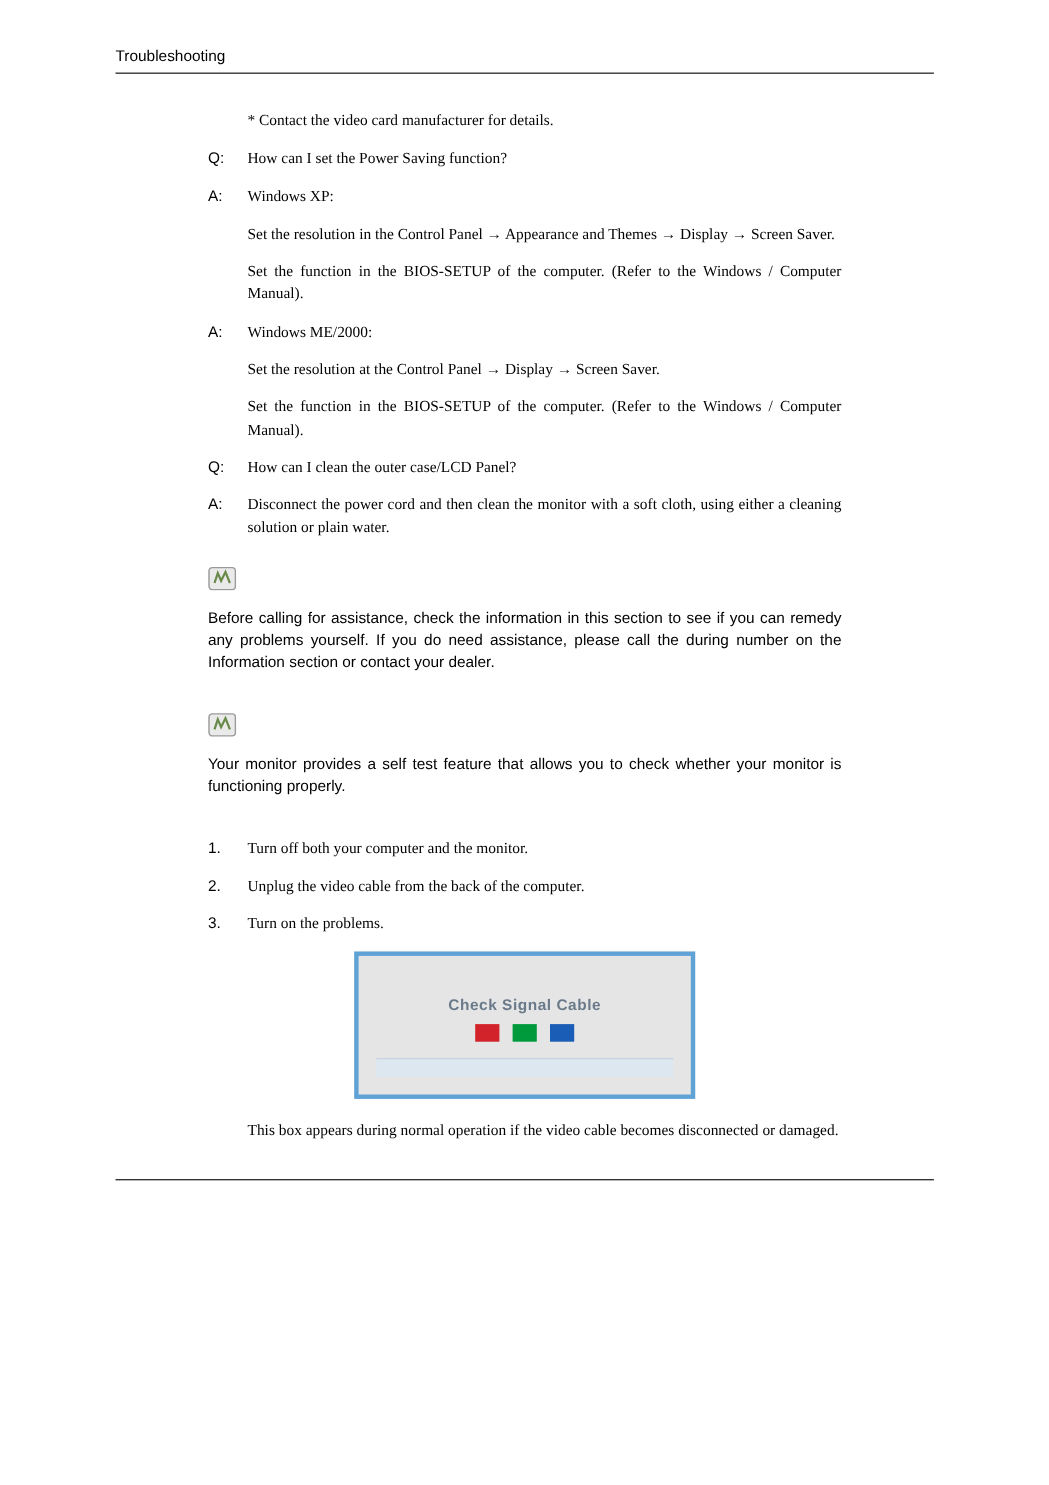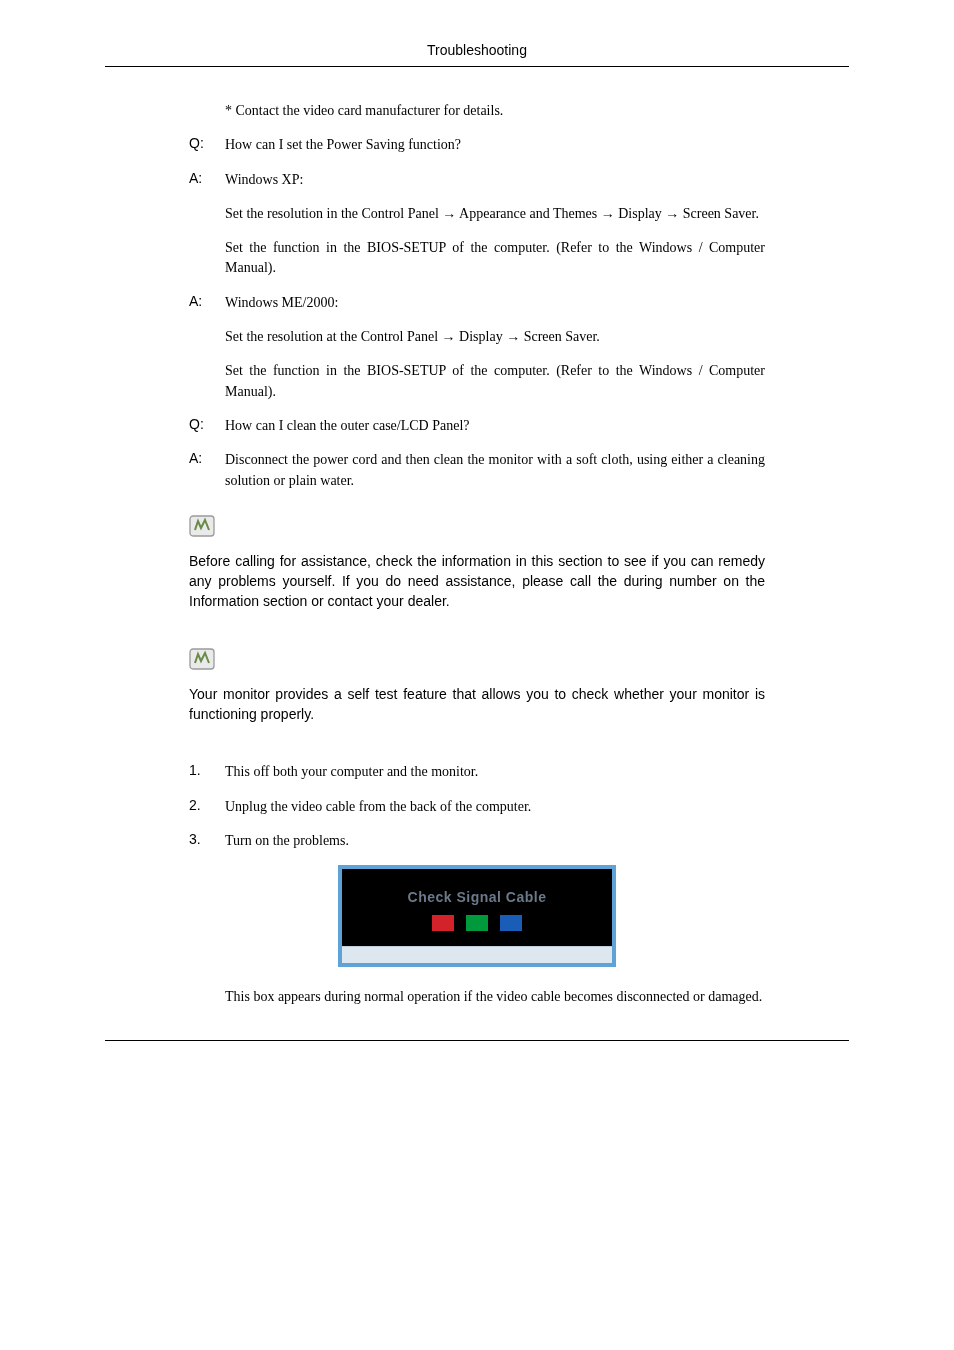--- a/index.html
+++ b/index.html
@@ -10,21 +10,20 @@
     color: #000;
     background: #fff;
   }
   .page {
     width: 954px;
     height: 1350px;
     box-sizing: border-box;
     padding: 42px 105px 55px 105px;
   }
   .header-title {
-    text-align: center;
     font-size: 14px;
     margin-bottom: 8px;
   }
   .hr {
     border: none;
     border-top: 1.5px solid #000;
     margin: 0 0 34px 0;
   }
   .hr-bottom {
     border: none;
@@ -63,22 +62,22 @@
     text-align: justify;
   }
   .img-wrap {
     text-align: center;
     margin: 10px 0 20px 0;
   }
   .msgbox {
     display: inline-block;
     width: 270px;
     border: 4px solid #5fa2d6;
-    background: #000000;
-    padding: 0;
+    background: #e5e5e5;
+    padding: 16px;
   }
   .msgbox-inner {
     padding: 20px 10px 12px 10px;
     text-align: center;
   }
   .msg-title {
     color: #6a7a8a;
     font-weight: bold;
     font-size: 14px;
     letter-spacing: 0.5px;
@@ -171,21 +170,21 @@
         <path d="M6 15 L9 6 L12 13 L16 5 L20 15" fill="none" stroke="#6a8a4a" stroke-width="2"></path>
       </svg>
     </span>
 
     <p class="body-para">Your monitor provides a self test feature that allows you to check whether your monitor is functioning properly.</p>
 
     <div style="height:18px"></div>
 
     <div class="row">
       <div class="label-col">1.</div>
-      <div class="text-col">This off both your computer and the monitor.</div>
+      <div class="text-col">Turn off both your computer and the monitor.</div>
     </div>
 
     <div class="row">
       <div class="label-col">2.</div>
       <div class="text-col">Unplug the video cable from the back of the computer.</div>
     </div>
 
     <div class="row">
       <div class="label-col">3.</div>
       <div class="text-col">Turn on the problems.</div>

